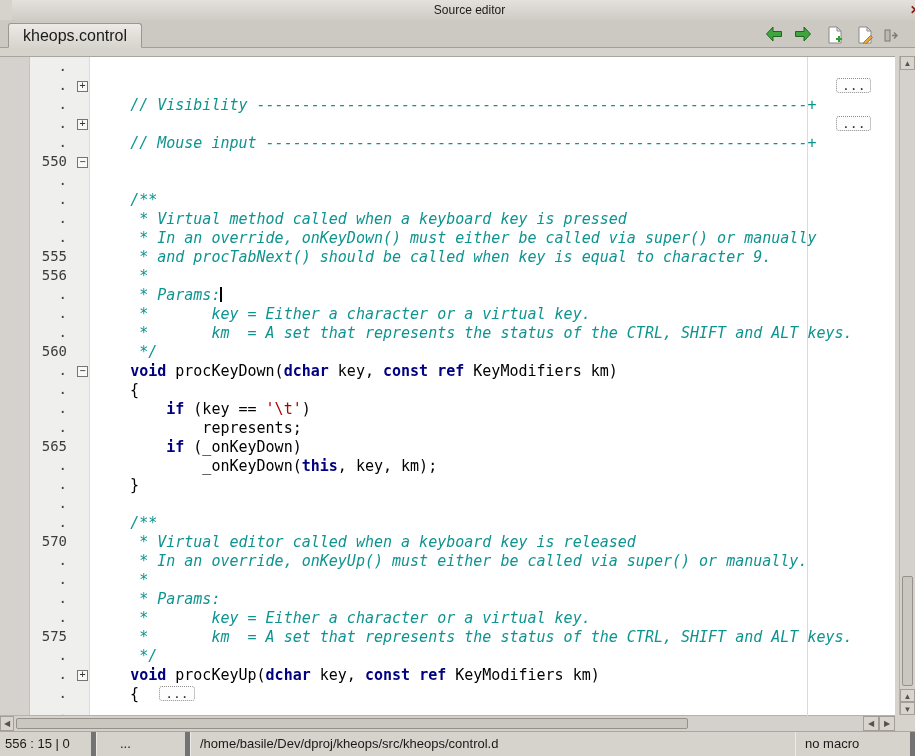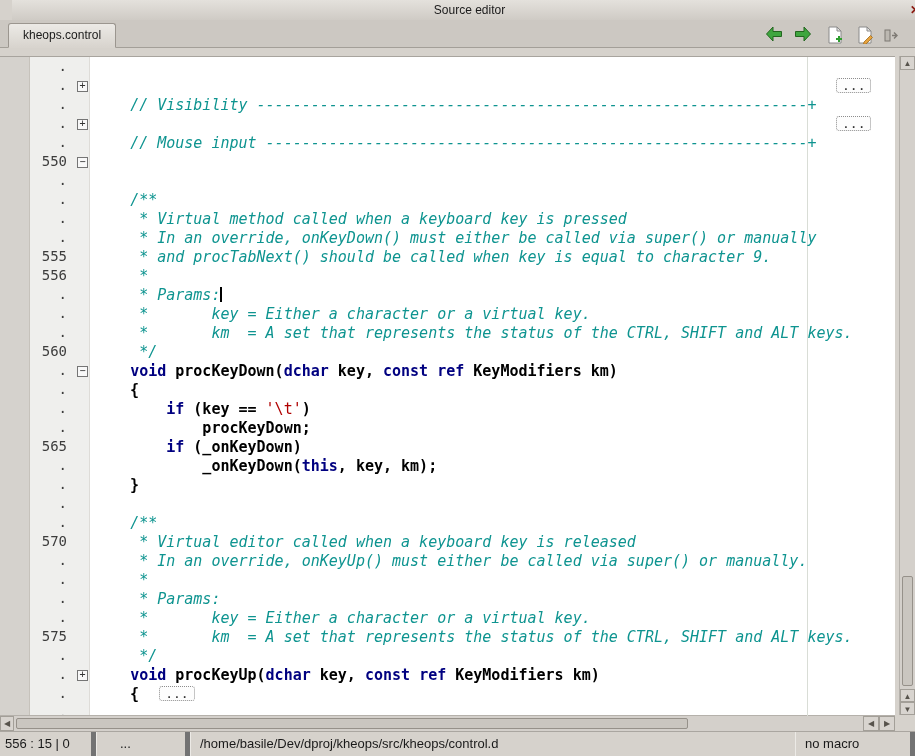--- a/index.html
+++ b/index.html
@@ -12,38 +12,38 @@
   .titlebar{position:absolute;left:12px;top:0;width:100%;height:20px;
     background:linear-gradient(#e4e1dc,#cfcbc5);border-bottom:1px solid #b3afa9;
     text-align:center;font-size:12px;line-height:20px;}
   .close{position:absolute;right:5px;top:0;width:14px;height:20px;line-height:20px;
     color:#8b1a12;font-weight:bold;font-size:12px;text-align:center;cursor:default;}
   
   .tabbar{position:absolute;left:0;top:20px;width:100%;height:27px;
     background:#ccc8c2;border-bottom:1px solid #a39f98;}
   .tab{position:absolute;left:8px;bottom:-1px;height:23px;padding:0 14px;
     background:linear-gradient(#eceae6,#d8d4ce);border:1px solid #9b968f;border-bottom:1px solid #d8d4ce;
-    border-radius:3px 3px 0 0;font-size:12px;line-height:23px;z-index:2;}
+    border-radius:3px 3px 0 0;font-size:16px;line-height:23px;z-index:2;}
   .tbicon{position:absolute;top:6px;width:18px;height:18px;}
   
   .editor{position:absolute;left:0;top:56px;width:895px;height:659px;background:#fff;
     border-top:1px solid #a8a49e;overflow:hidden;}
   .margin-line{position:absolute;left:807px;top:0;bottom:0;width:1px;background:#d9ddd6;z-index:1;}
   .lines{position:relative;}
   .ed-line{display:flex;height:19px;position:relative;
     font-family:"DejaVu Sans Mono",monospace;font-size:15px;line-height:19px;white-space:pre;}
   .ed-strip{flex:0 0 30px;background:#d5d2cd;box-shadow:inset -1px 0 0 #c6c2bb;}
   .gut{flex:0 0 45px;background:#efefed;color:#3c3c3c;text-align:right;
     padding-right:8px;box-sizing:border-box;font-size:14px;}
   .foldg{flex:0 0 15px;background:#efefed;box-shadow:inset -1px 0 0 #dedcd8;text-align:center;}
   .foldbox{display:inline-block;width:9px;height:9px;margin-top:5px;border:1px solid #757575;
     background:#f8f8f8;font-size:10px;line-height:8px;color:#333;vertical-align:top;text-align:center;}
   .codeln{flex:1;position:relative;z-index:2;padding-left:4px;margin-top:20px;}
   .ed-line.current .codeln{background:#e5e9ec;}
-  .tok-pl{color:#000;font-weight:bold;}
+  .tok-pl{color:#000;}
   .tok-com{color:#0e9490;font-style:italic;}
   .tok-kw{color:#000080;font-weight:bold;}
   .tok-str{color:#b00000;}
   .caret{display:inline-block;width:2px;height:15px;background:#000;vertical-align:-2px;}
   .ell{display:inline-block;border:1px dotted #8d8d8d;border-radius:3px;background:#fdfdfd;
     color:#333;font-family:"DejaVu Sans Mono",monospace;font-size:13px;line-height:13px;
     height:15px;padding:0 5px;box-sizing:border-box;}
   .ell.inline{margin-left:20px;vertical-align:1px;}
   .ell.right{position:absolute;left:836px;top:2px;z-index:3;}
   
@@ -126,21 +126,21 @@
         <div class="ed-line"><span class="ed-strip"></span><span class="gut">.</span><span class="foldg"></span><span class="codeln"><span class="tok-pl">    </span><span class="tok-com"> * In an override, onKeyDown() must either be called via super() or manually</span></span></div>
         <div class="ed-line"><span class="ed-strip"></span><span class="gut">.</span><span class="foldg"></span><span class="codeln"><span class="tok-pl">    </span><span class="tok-com"> * and procTabNext() should be called when key is equal to character 9.</span></span></div>
         <div class="ed-line"><span class="ed-strip"></span><span class="gut">555</span><span class="foldg"></span><span class="codeln"><span class="tok-pl">    </span><span class="tok-com"> *</span></span></div>
         <div class="ed-line current"><span class="ed-strip"></span><span class="gut">556</span><span class="foldg"></span><span class="codeln"><span class="tok-pl">    </span><span class="tok-com"> * Params:</span><span class="caret"></span></span></div>
         <div class="ed-line"><span class="ed-strip"></span><span class="gut">.</span><span class="foldg"></span><span class="codeln"><span class="tok-pl">    </span><span class="tok-com"> *       key = Either a character or a virtual key.</span></span></div>
         <div class="ed-line"><span class="ed-strip"></span><span class="gut">.</span><span class="foldg"></span><span class="codeln"><span class="tok-pl">    </span><span class="tok-com"> *       km  = A set that represents the status of the CTRL, SHIFT and ALT keys.</span></span></div>
         <div class="ed-line"><span class="ed-strip"></span><span class="gut">.</span><span class="foldg"></span><span class="codeln"><span class="tok-pl">    </span><span class="tok-com"> */</span></span></div>
         <div class="ed-line"><span class="ed-strip"></span><span class="gut">560</span><span class="foldg"></span><span class="codeln"><span class="tok-pl">    </span><span class="tok-kw">void</span><span class="tok-pl"> procKeyDown(</span><span class="tok-kw">dchar</span><span class="tok-pl"> key, </span><span class="tok-kw">const</span><span class="tok-pl"> </span><span class="tok-kw">ref</span><span class="tok-pl"> KeyModifiers km)</span></span></div>
         <div class="ed-line"><span class="ed-strip"></span><span class="gut">.</span><span class="foldg"><span class="foldbox">−</span></span><span class="codeln"><span class="tok-pl">    {</span></span></div>
         <div class="ed-line"><span class="ed-strip"></span><span class="gut">.</span><span class="foldg"></span><span class="codeln"><span class="tok-pl">        </span><span class="tok-kw">if</span><span class="tok-pl"> (key == </span><span class="tok-str">'\t'</span><span class="tok-pl">)</span></span></div>
-        <div class="ed-line"><span class="ed-strip"></span><span class="gut">.</span><span class="foldg"></span><span class="codeln"><span class="tok-pl">            procKeyDown;</span></span></div>
+        <div class="ed-line"><span class="ed-strip"></span><span class="gut">.</span><span class="foldg"></span><span class="codeln"><span class="tok-pl">            represents;</span></span></div>
         <div class="ed-line"><span class="ed-strip"></span><span class="gut">.</span><span class="foldg"></span><span class="codeln"><span class="tok-pl">        </span><span class="tok-kw">if</span><span class="tok-pl"> (_onKeyDown)</span></span></div>
         <div class="ed-line"><span class="ed-strip"></span><span class="gut">565</span><span class="foldg"></span><span class="codeln"><span class="tok-pl">            _onKeyDown(</span><span class="tok-kw">this</span><span class="tok-pl">, key, km);</span></span></div>
         <div class="ed-line"><span class="ed-strip"></span><span class="gut">.</span><span class="foldg"></span><span class="codeln"><span class="tok-pl">    }</span></span></div>
         <div class="ed-line"><span class="ed-strip"></span><span class="gut">.</span><span class="foldg"></span><span class="codeln"></span></div>
         <div class="ed-line"><span class="ed-strip"></span><span class="gut">.</span><span class="foldg"></span><span class="codeln"><span class="tok-pl">    </span><span class="tok-com">/**</span></span></div>
         <div class="ed-line"><span class="ed-strip"></span><span class="gut">.</span><span class="foldg"></span><span class="codeln"><span class="tok-pl">    </span><span class="tok-com"> * Virtual editor called when a keyboard key is released</span></span></div>
         <div class="ed-line"><span class="ed-strip"></span><span class="gut">570</span><span class="foldg"></span><span class="codeln"><span class="tok-pl">    </span><span class="tok-com"> * In an override, onKeyUp() must either be called via super() or manually.</span></span></div>
         <div class="ed-line"><span class="ed-strip"></span><span class="gut">.</span><span class="foldg"></span><span class="codeln"><span class="tok-pl">    </span><span class="tok-com"> *</span></span></div>
         <div class="ed-line"><span class="ed-strip"></span><span class="gut">.</span><span class="foldg"></span><span class="codeln"><span class="tok-pl">    </span><span class="tok-com"> * Params:</span></span></div>
         <div class="ed-line"><span class="ed-strip"></span><span class="gut">.</span><span class="foldg"></span><span class="codeln"><span class="tok-pl">    </span><span class="tok-com"> *       key = Either a character or a virtual key.</span></span></div>

